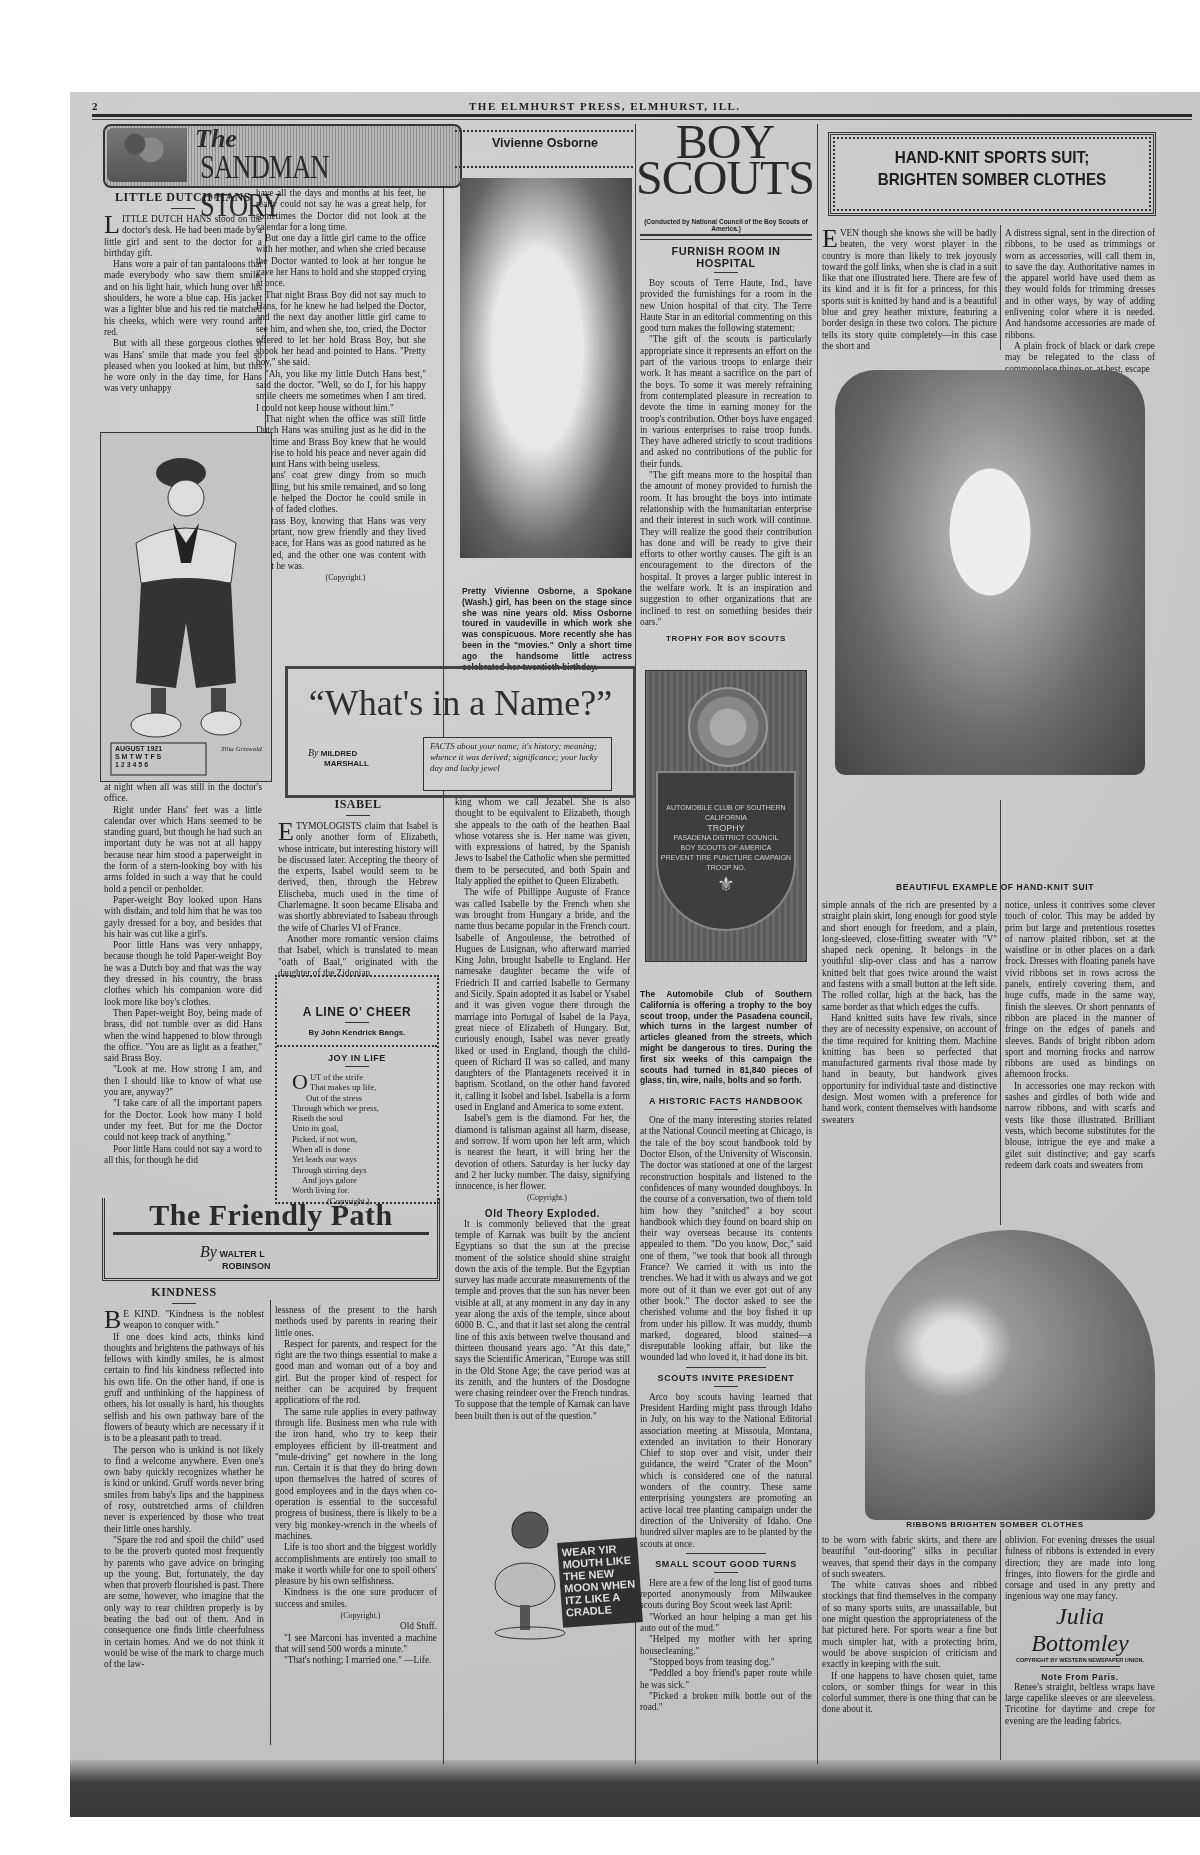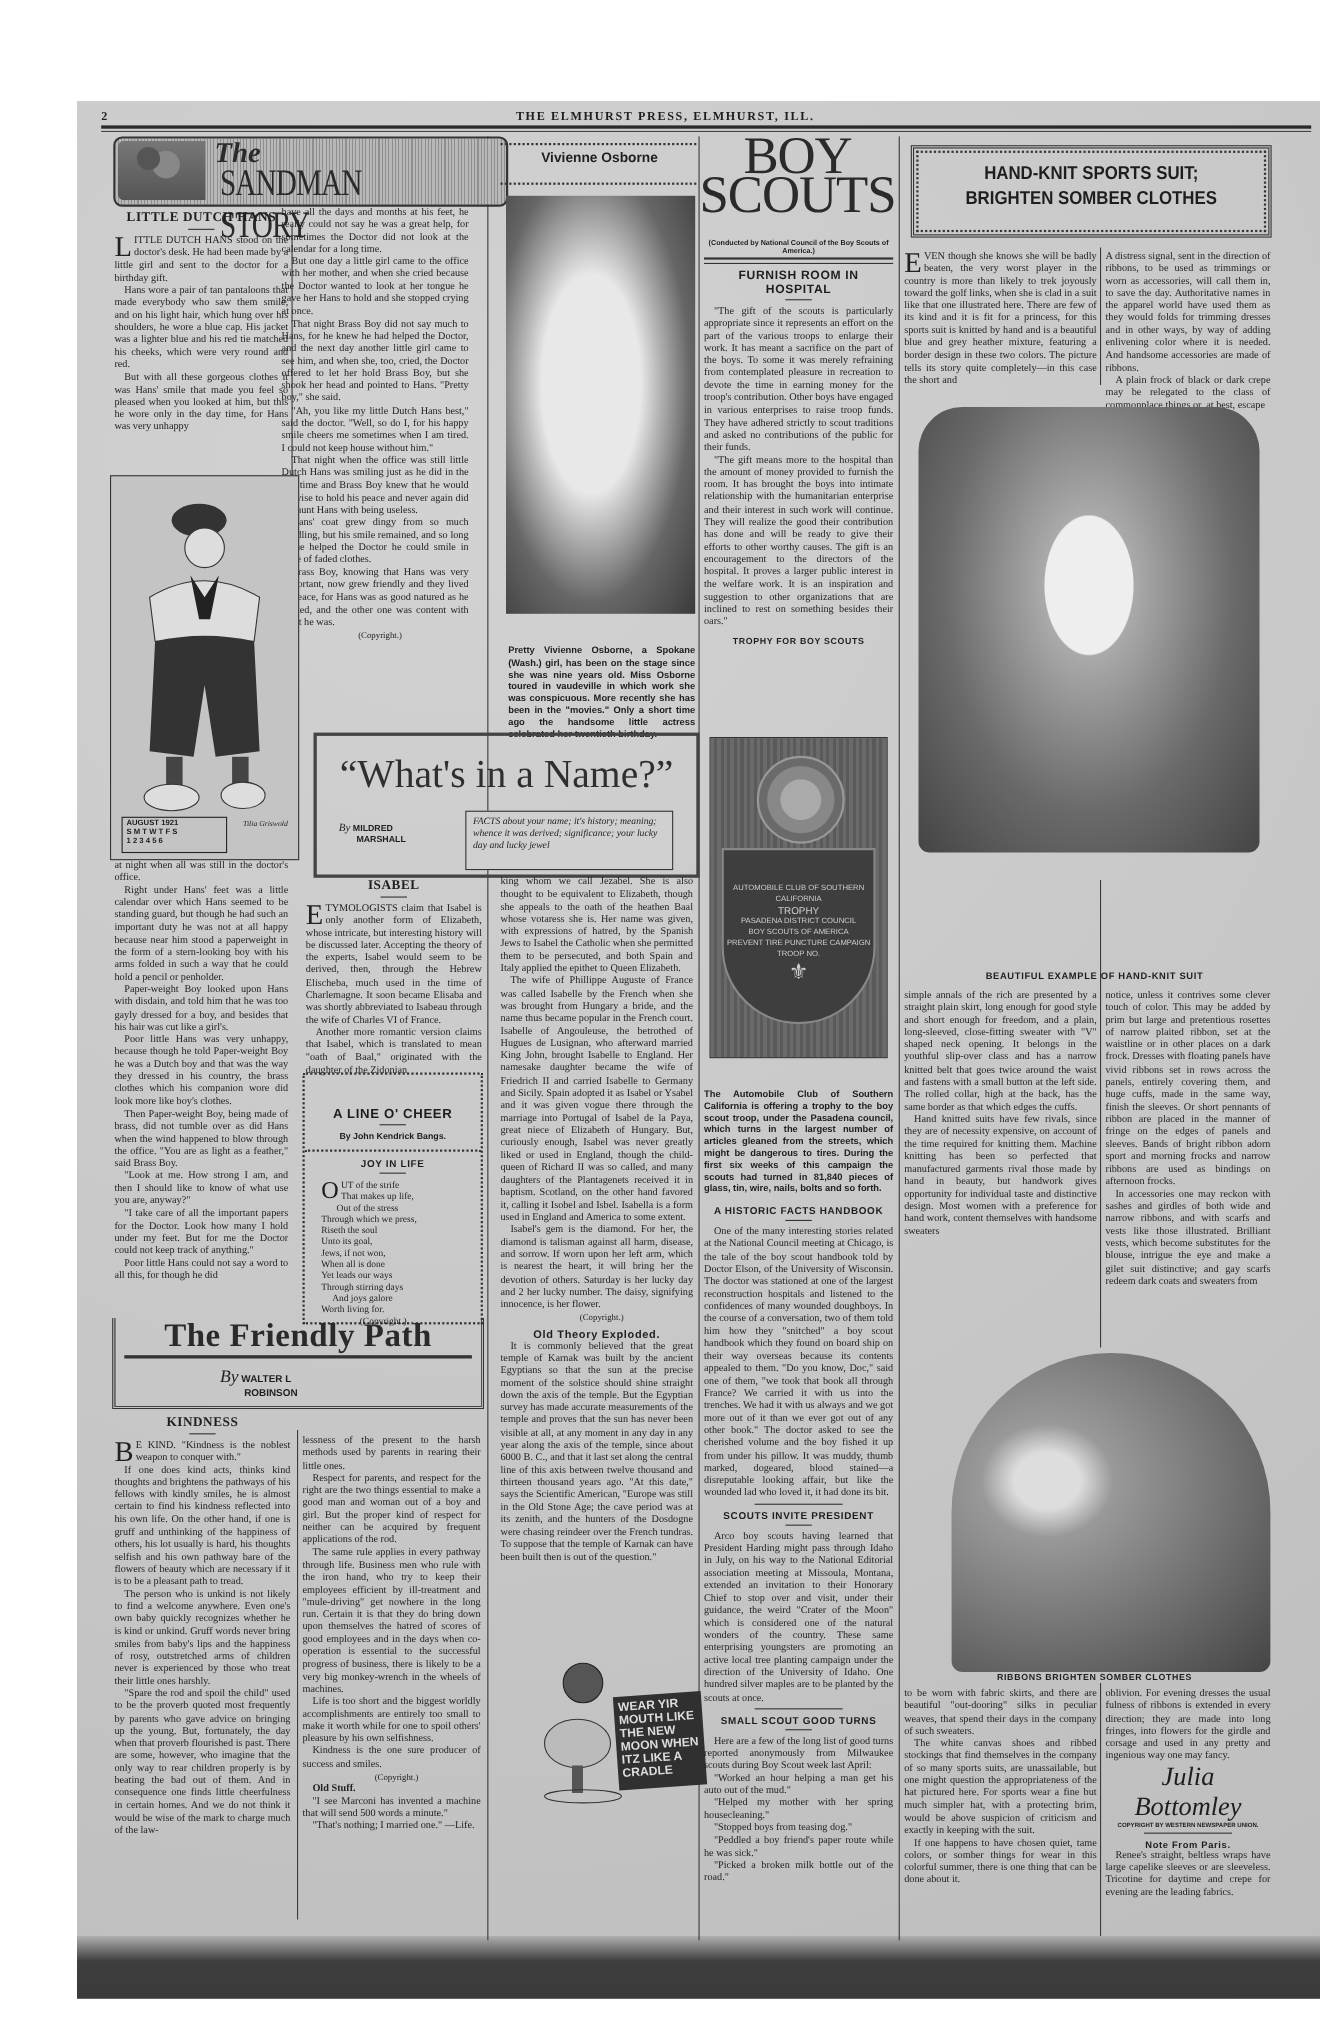--- a/index.html
+++ b/index.html
@@ -179,21 +179,21 @@
   <div class="dotted" style="margin:8px 0 6px"></div>
   <div class="hd-sans" style="font-size:9px">JOY IN LIFE</div>
   <div class="short-rule"></div>
   <div style="padding-left:15px;font-size:8.6px;line-height:10.3px;">
     <div><span class="dropcap" style="font-size:22px;line-height:20px">O</span><span>UT of the strife</span></div>
     <div style="padding-left:14px">That makes up life,</div>
     <div style="padding-left:14px">Out of the stress</div>
     <div>Through which we press,</div>
     <div>Riseth the soul</div>
     <div>Unto its goal,</div>
-    <div>Jews, if not won,</div>
+    <div>Picked, if not won,</div>
     <div>When all is done</div>
     <div>Yet leads our ways</div>
     <div>Through stirring days</div>
     <div style="padding-left:10px">And joys galore</div>
     <div>Worth living for.</div>
     <div style="padding-left:35px">(Copyright.)</div>
   </div>
 </div>
 
 <div class="abs fp-box">
@@ -217,21 +217,21 @@
   </div>
 </div>
 <div class="abs" style="left:275px;top:1305px;width:162px;">
   <div class="txt">
     <p style="text-indent:0">lessness of the present to the harsh methods used by parents in rearing their little ones.</p>
     <p>Respect for parents, and respect for the right are the two things essential to make a good man and woman out of a boy and girl. But the proper kind of respect for neither can be acquired by frequent applications of the rod.</p>
     <p>The same rule applies in every pathway through life. Business men who rule with the iron hand, who try to keep their employees efficient by ill-treatment and "mule-driving" get nowhere in the long run. Certain it is that they do bring down upon themselves the hatred of scores of good employees and in the days when co-operation is essential to the successful progress of business, there is likely to be a very big monkey-wrench in the wheels of machines.</p>
     <p>Life is too short and the biggest worldly accomplishments are entirely too small to make it worth while for one to spoil others' pleasure by his own selfishness.</p>
     <p>Kindness is the one sure producer of success and smiles.</p>
     <p style="text-align:center;font-size:8px">(Copyright.)</p>
-    <p style="text-align:left;font-weight:bold">Old Stuff.</p>
+    <p style="text-align:right;font-weight:normal">Old Stuff.</p>
     <p>"I see Marconi has invented a machine that will send 500 words a minute."</p>
     <p>"That's nothing; I married one." —Life.</p>
   </div>
 </div>
 
 <div class="abs cartoon">
   <svg width="80" height="135">
     <circle cx="40" cy="25" r="18" fill="#555" stroke="#222"></circle>
     <ellipse cx="35" cy="80" rx="30" ry="22" fill="#bbb" stroke="#333"></ellipse>
     <rect x="30" y="100" width="10" height="25" fill="#555"></rect>
@@ -244,20 +244,21 @@
   <div>BOY</div>
   <div>SCOUTS</div>
 </div>
 <div class="abs" style="left:640px;top:218px;width:172px;font:bold 6.5px 'Liberation Sans',sans-serif;text-align:center;line-height:7px">(Conducted by National Council of the Boy Scouts of America.)</div>
 <div class="abs" style="left:640px;top:234px;width:172px;height:3px;border-top:2px solid #333;border-bottom:1px solid #333;"></div>
 
 <div class="abs" style="left:640px;top:245px;width:172px;">
   <div class="hd-sans" style="font-size:11px">FURNISH ROOM IN HOSPITAL</div>
   <div class="short-rule"></div>
   <div class="txt">
+    <p>Boy scouts of Terre Haute, Ind., have provided the furnishings for a room in the new Union hospital of that city. The Terre Haute Star in an editorial commenting on this good turn makes the following statement:</p>
     <p>"The gift of the scouts is particularly appropriate since it represents an effort on the part of the various troops to enlarge their work. It has meant a sacrifice on the part of the boys. To some it was merely refraining from contemplated pleasure in recreation to devote the time in earning money for the troop's contribution. Other boys have engaged in various enterprises to raise troop funds. They have adhered strictly to scout traditions and asked no contributions of the public for their funds.</p>
     <p>"The gift means more to the hospital than the amount of money provided to furnish the room. It has brought the boys into intimate relationship with the humanitarian enterprise and their interest in such work will continue. They will realize the good their contribution has done and will be ready to give their efforts to other worthy causes. The gift is an encouragement to the directors of the hospital. It proves a larger public interest in the welfare work. It is an inspiration and suggestion to other organizations that are inclined to rest on something besides their oars."</p>
   </div>
   <div class="hd-sans" style="font-size:8px;margin-top:6px">TROPHY FOR BOY SCOUTS</div>
 </div>
 
 <div class="abs trophy">
   <div class="seal"></div>
   <div class="shield">
     <div>AUTOMOBILE CLUB OF SOUTHERN CALIFORNIA</div>

